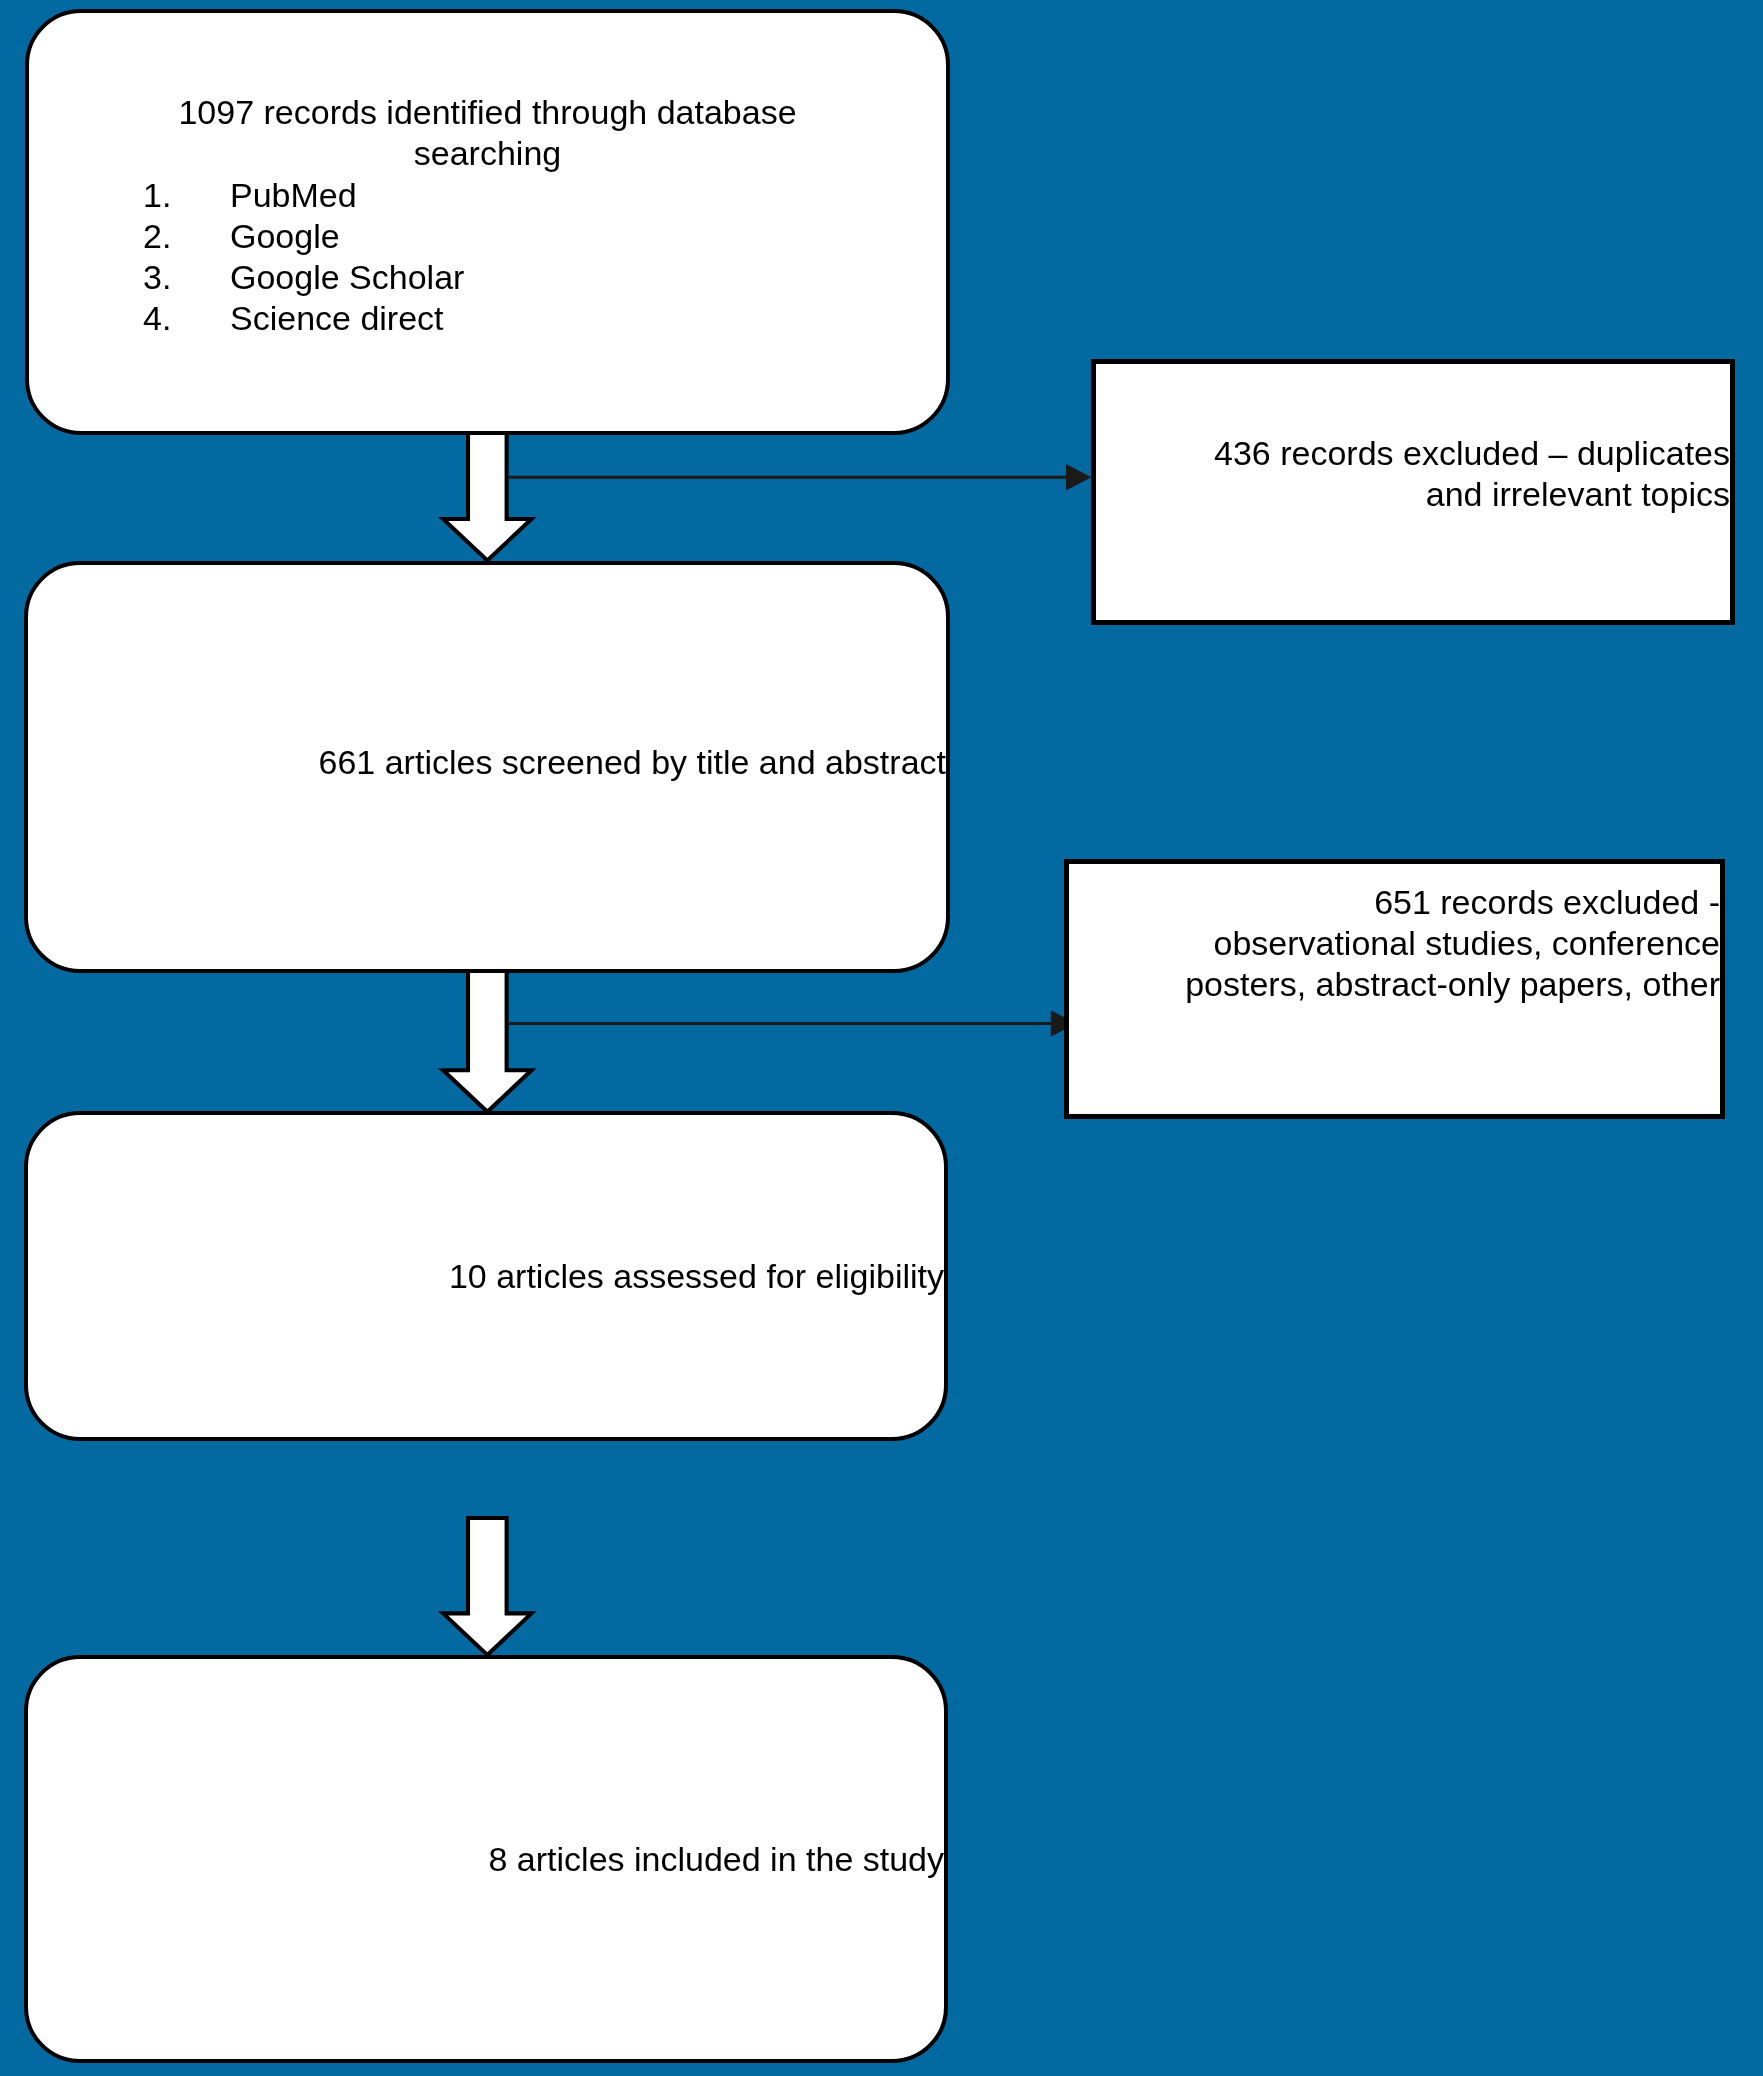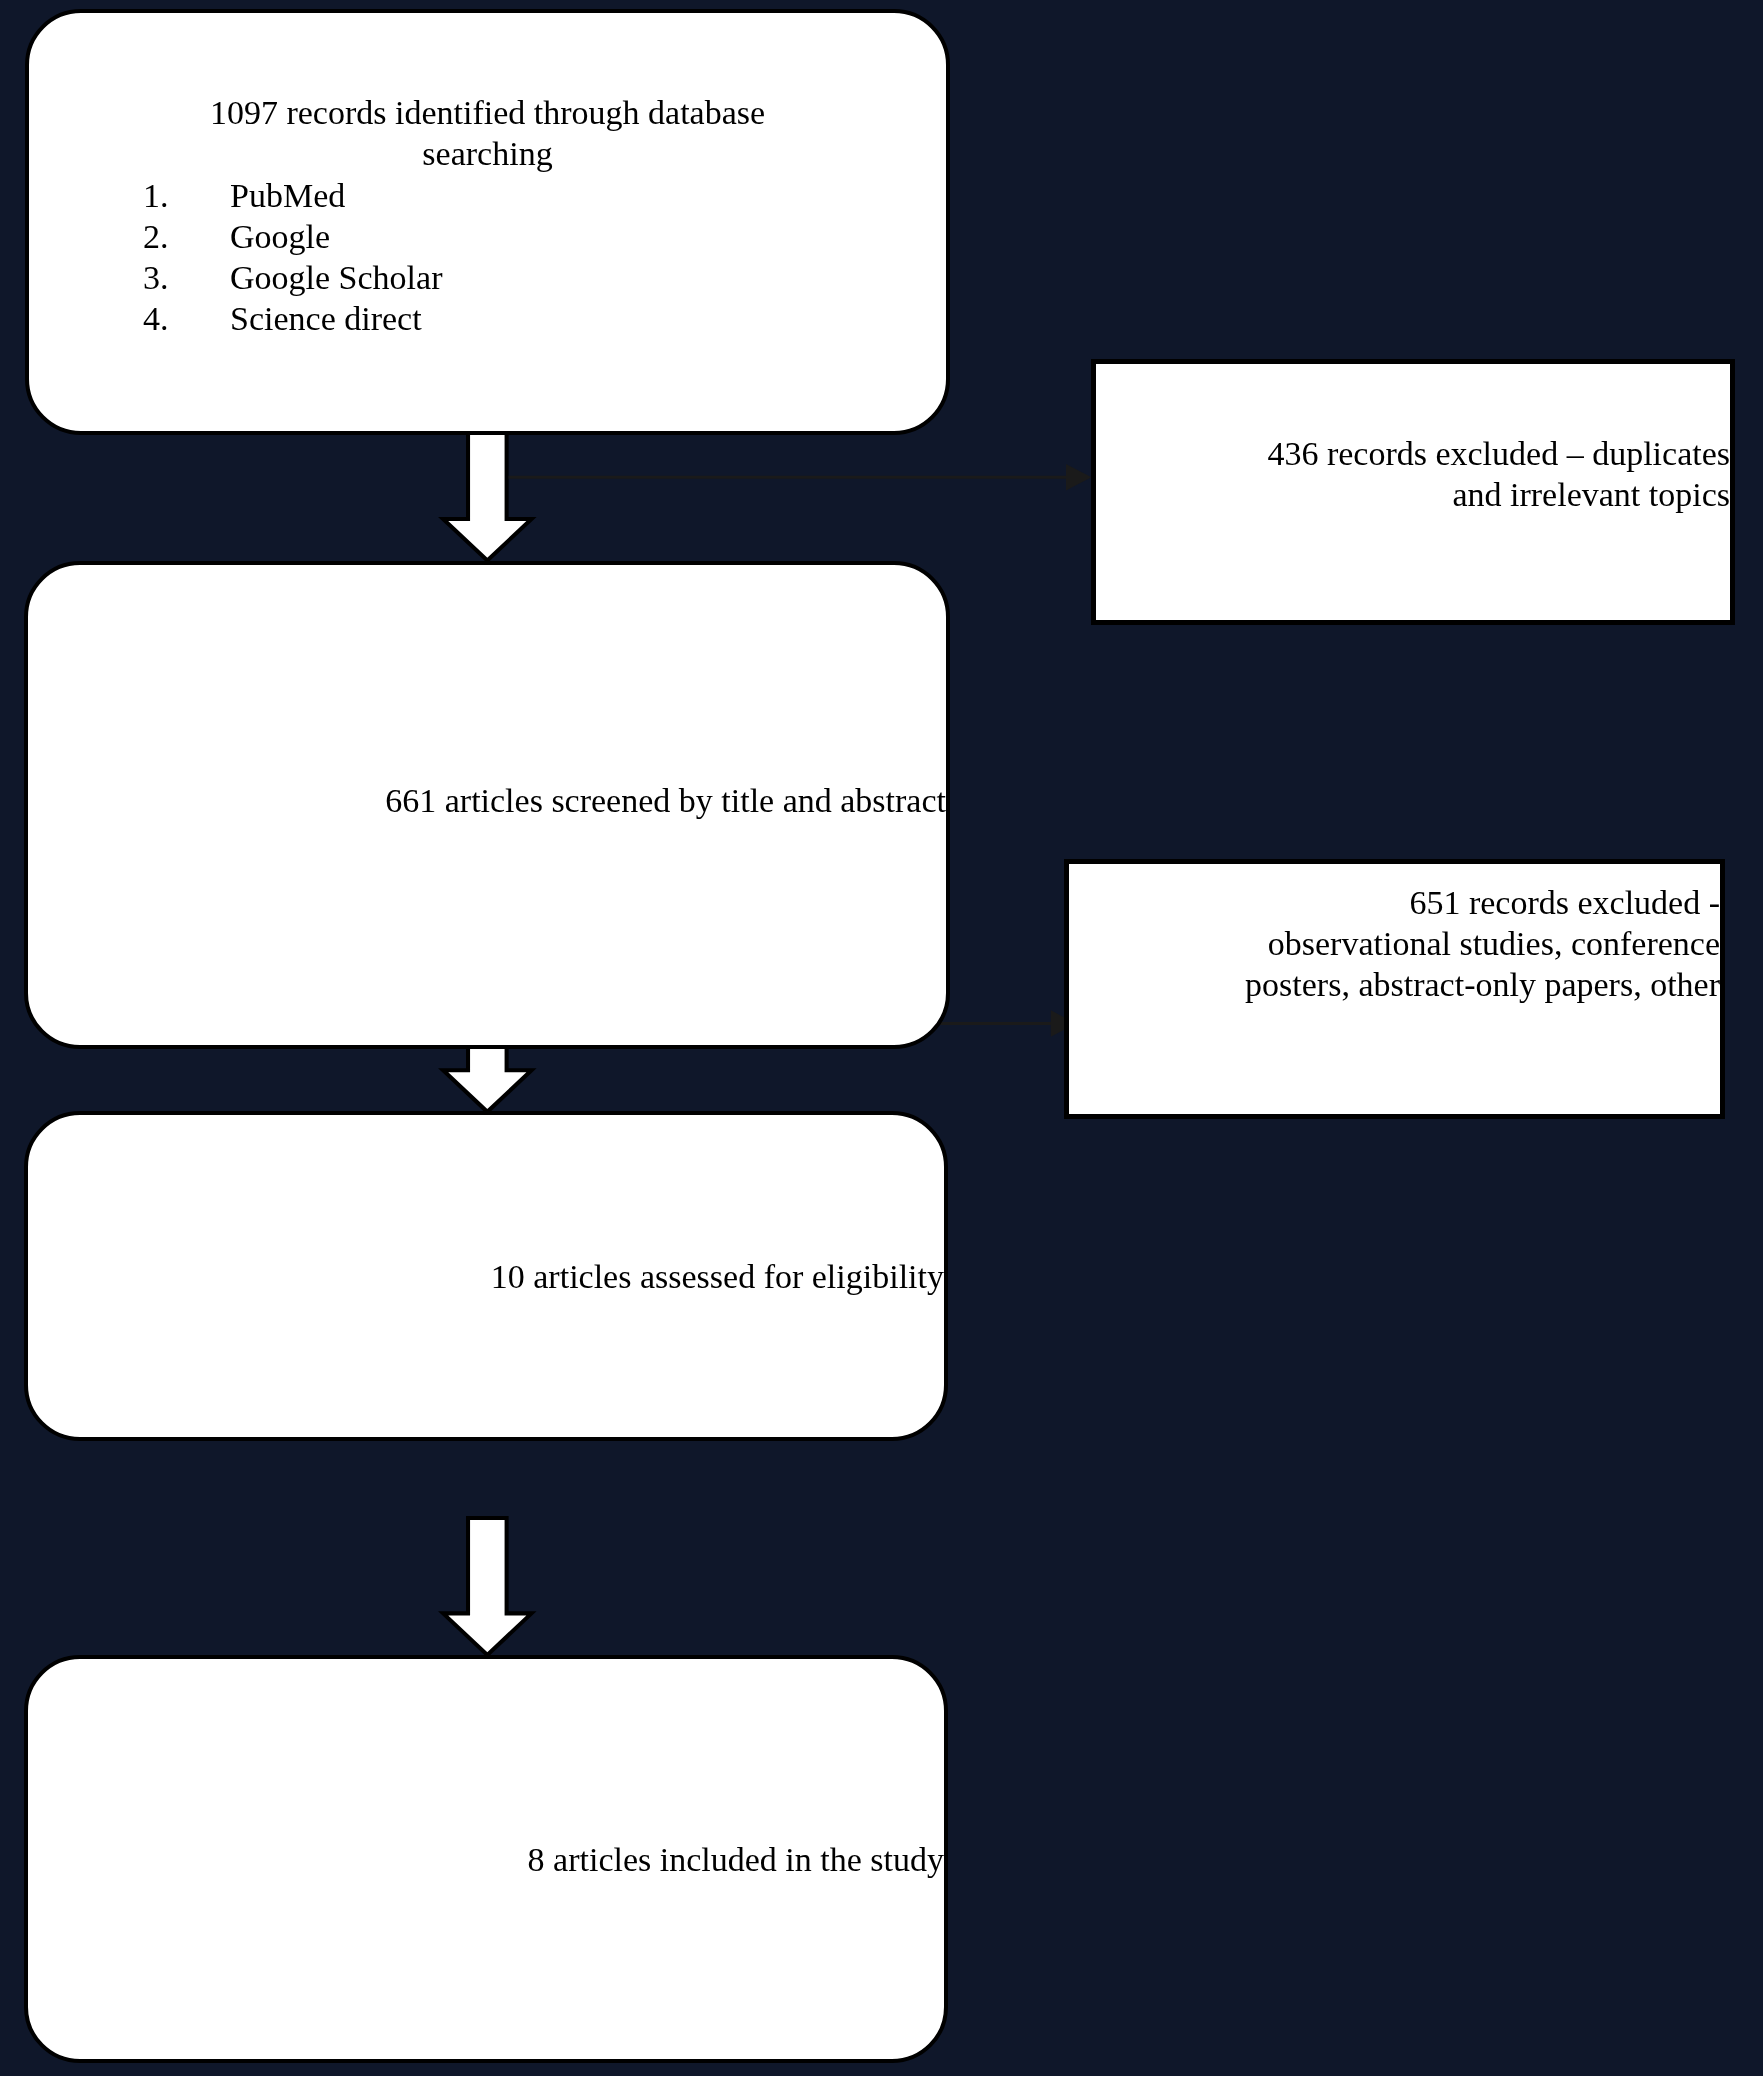--- a/index.html
+++ b/index.html
@@ -1,22 +1,22 @@
 <!DOCTYPE html>
 <html style="font-size:8px"><head>
 <meta charset="utf-8">
 <title>Study selection flowchart</title>
 <style>
   html,body{margin:0;padding:0;background:#ffffff;}
   .canvas{
     position:relative;
     width:1764px;
     height:2077px;
-    background:#0f172a;
-    font-family:Liberation Serif, serif;
+    background:#0369a1;
+    font-family:Liberation Sans, sans-serif;
     color:#000000;
     overflow:hidden;
   }
   .arrows-layer{
     position:absolute;
     left:0;top:0;
     width:1764px;height:2077px;
     z-index:1;
   }
   .fc-box{
@@ -36,21 +36,21 @@
     align-items:flex-end;
     justify-content:center;
     text-align:center;
   }
   
   .box-identification{left:25px;top:9px;width:925px;height:426px;padding-top:79px;}
   .box-identification .title{ text-align:center; }
   .src-list{margin-top:1px;padding-left:114px;}
   .src-row{display:flex;}
   .src-row .marker{width:87px;flex:0 0 87px;}
-  .box-screening{left:24px;top:561px;width:926px;height:488px;padding-bottom:10px;}
+  .box-screening{left:24px;top:561px;width:926px;height:412px;padding-bottom:10px;}
   .box-excluded-screening{left:1091px;top:359px;width:644px;height:266px;padding-bottom:36px;}
   .box-eligibility{left:24px;top:1111px;width:924px;height:330px;}
   .box-excluded-eligibility{left:1064px;top:859px;width:661px;height:260px;padding-bottom:91px;}
   .box-included{left:24px;top:1655px;width:924px;height:408px;}
   .line{display:block;}
 </style>
 </head>
 <body>
 
 <div class="canvas">

